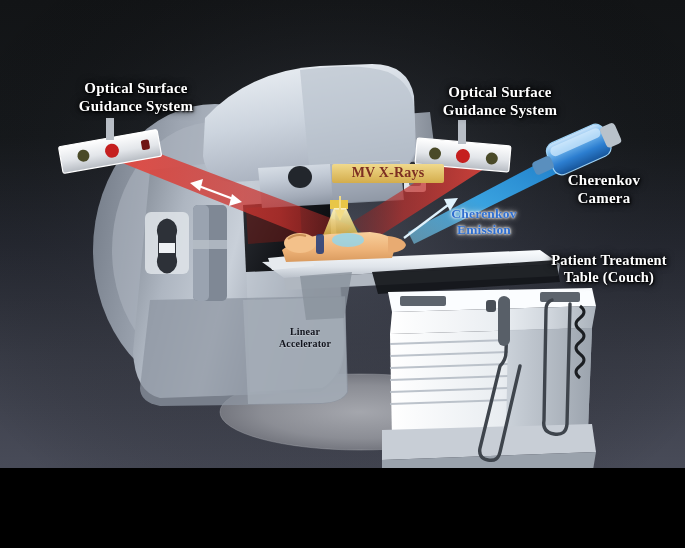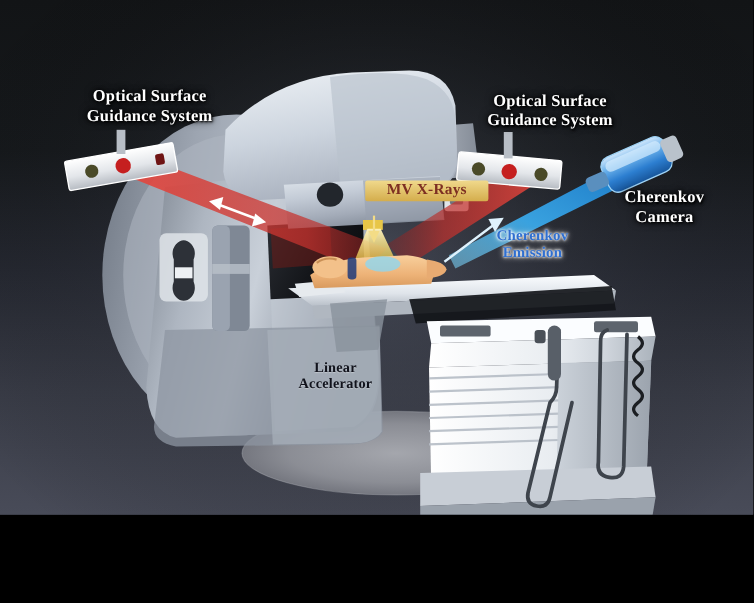--- a/index.html
+++ b/index.html
@@ -309,17 +309,19 @@
 
   <div class="lbl" style="left:540px;top:172px;width:128px;font-size:15px;">Cherenkov
 Camera</div>
 
   <div class="lbl gold" style="left:300px;top:164px;width:112px;font-size:14px;
        background:linear-gradient(180deg,#f0d98c,#d4ad4c);border-radius:2px;padding:1px 0;margin-left:32px;">MV X-Rays</div>
 
   <div class="lbl blue" style="left:428px;top:206px;width:112px;font-size:13.5px;">Cherenkov
 Emission</div>
 
-  <div class="lbl dark" style="left:244px;top:326px;width:122px;font-size:13px;">Linear
+  <div class="lbl dark" style="left:244px;top:326px;width:122px;font-size:10px;">Linear
 Accelerator</div>
 
+  <div class="lbl" style="left:534px;top:252px;width:150px;font-size:14.5px;">Patient Treatment
+Table (Couch)</div>
 
 </div>
 
 </body></html>

